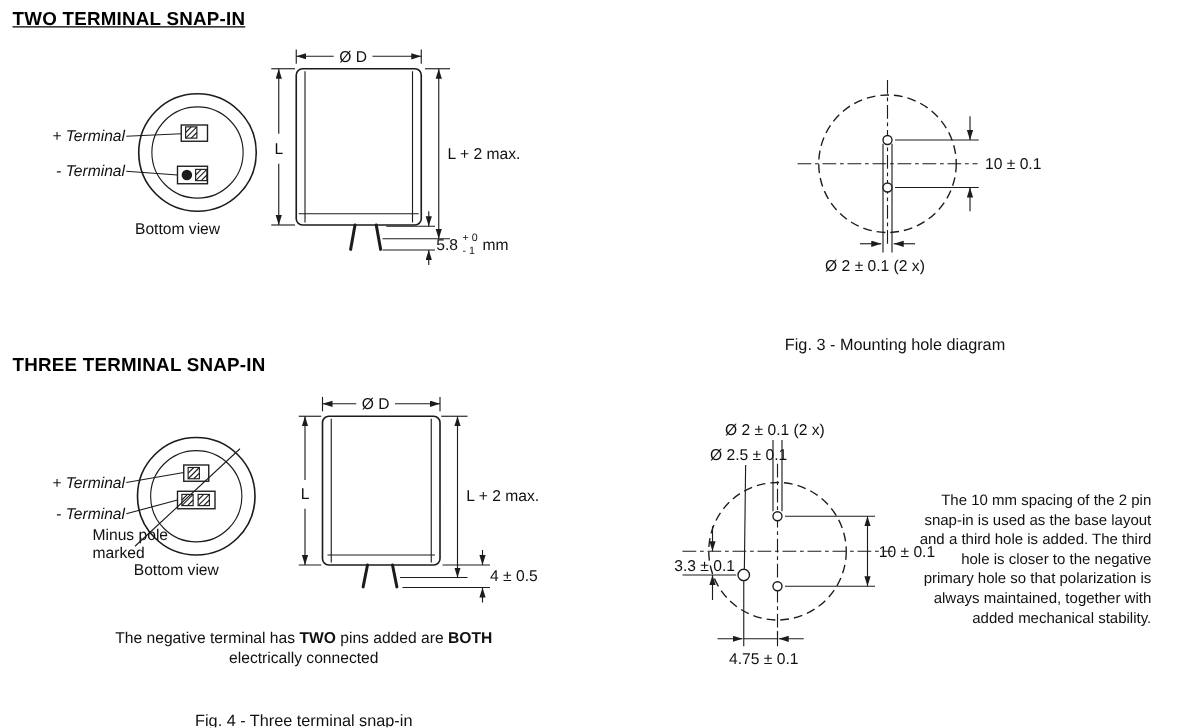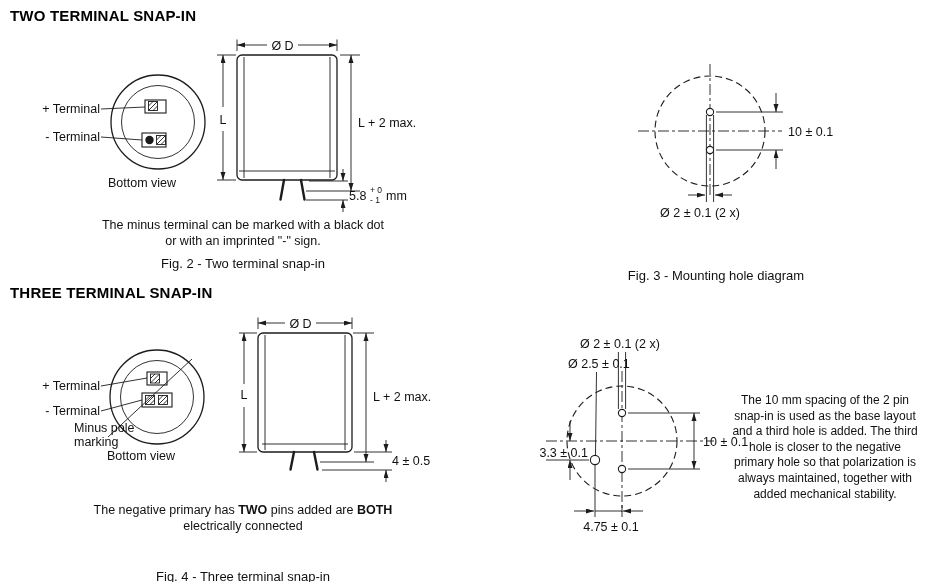--- a/index.html
+++ b/index.html
@@ -1,25 +1,25 @@
 <!DOCTYPE html>
 <html><head>
 <meta charset="utf-8">
 <style>
   html,body{margin:0;padding:0;background:#fff;}
   #canvas{position:relative;width:942px;height:582px;background:#fff;overflow:hidden;
           font-family:"Liberation Sans",sans-serif;color:#111;}
   .abs{position:absolute;}
   .lbl{font-size:12.5px;line-height:14px;}
-  .tr{text-align:right;}
+  .tr{text-align:right;font-style:italic;}
   .tc{text-align:left;}
   .heading{font-size:15px;line-height:17px;font-weight:bold;color:#000;letter-spacing:.2px;}
   .caption{font-size:13px;line-height:15px;text-align:center;}
   .note{font-size:12.5px;line-height:16px;text-align:center;}
-  .para{font-size:12px;line-height:15.6px;text-align:center;}
+  .para{font-size:12px;line-height:15.6px;text-align:right;}
   svg{position:absolute;left:0;top:0;}
   svg text{font-family:"Liberation Sans",sans-serif;font-size:12.5px;fill:#111;stroke:none;}
   svg text.sm{font-size:8.5px;}
   .s{stroke:#1c1c1c;fill:none;stroke-width:1.1;}
   .s9{stroke:#1c1c1c;fill:none;stroke-width:0.9;}
   .s13{stroke:#1c1c1c;fill:none;stroke-width:1.3;}
   .pin{stroke:#1c1c1c;fill:none;stroke-width:2.4;stroke-linecap:round;}
   .dash{stroke-dasharray:7,4;}
   .cl{stroke:#1c1c1c;fill:none;stroke-width:0.9;stroke-dasharray:11,3,3,3;}
   .fillink{fill:#1c1c1c;stroke:none;}
@@ -214,44 +214,39 @@
 
       <circle class="hole" cx="622" cy="413" r="3.6"></circle>
       <circle class="hole" cx="622" cy="469" r="3.6"></circle>
       <circle class="hole" cx="595" cy="460" r="4.6"></circle>
 
       <text x="580" y="348" text-anchor="start">Ø 2 ± 0.1 (2 x)</text>
       <text x="568" y="368" text-anchor="start">Ø 2.5 ± 0.1</text>
     </g>
   </svg>
 
-  <div class="abs heading" style="left:10px;top:7px;width:300px;">TWO TERMINAL SNAP-IN</div>
+  <div class="abs heading" style="left:10px;top:7px;width:300px;text-decoration:underline;">TWO TERMINAL SNAP-IN</div>
 
   <div class="abs lbl tr" style="left:28px;top:102px;width:72px;">+ Terminal</div>
   <div class="abs lbl tr" style="left:28px;top:130px;width:72px;">- Terminal</div>
   <div class="abs lbl tc" style="left:108px;top:176px;width:100px;">Bottom view</div>
 
-  <div class="abs note" style="left:33px;top:217px;width:420px;">
-    <span>The minus terminal can be marked with a black dot</span><br>
-    <span>or with an imprinted "-" sign.</span>
-  </div>
-  <div class="abs caption" style="left:93px;top:256px;width:300px;">Fig. 2 - Two terminal snap-in</div>
   <div class="abs caption" style="left:566px;top:256px;width:300px;margin-top:12px;">Fig. 3 - Mounting hole diagram</div>
 
   <div class="abs heading" style="left:10px;top:284px;width:320px;">THREE TERMINAL SNAP-IN</div>
 
   <div class="abs lbl tr" style="left:28px;top:379px;width:72px;">+ Terminal</div>
   <div class="abs lbl tr" style="left:28px;top:404px;width:72px;">- Terminal</div>
   <div class="abs lbl tc" style="left:34px;top:421px;width:72px;margin-left:40px;">
     <span>Minus pole</span><br>
-    <span>marking</span>
+    <span>marked</span>
   </div>
   <div class="abs lbl tc" style="left:107px;top:449px;width:100px;">Bottom view</div>
 
   <div class="abs note" style="left:33px;top:502px;width:420px;">
-    <span>The negative primary has </span><b>TWO</b><span> pins added are </span><b>BOTH</b><br>
+    <span>The negative terminal has </span><b>TWO</b><span> pins added are </span><b>BOTH</b><br>
     <span>electrically connected</span>
   </div>
   <div class="abs caption" style="left:93px;top:569px;width:300px;">Fig. 4 - Three terminal snap-in</div>
 
   <div class="abs para" style="left:729px;top:393px;width:192px;">The 10 mm spacing of the 2 pin snap-in is used as the base layout and a third hole is added. The third hole is closer to the negative primary hole so that polarization is always maintained, together with added mechanical stability.</div>
 
 </div>
 
 </body></html>

